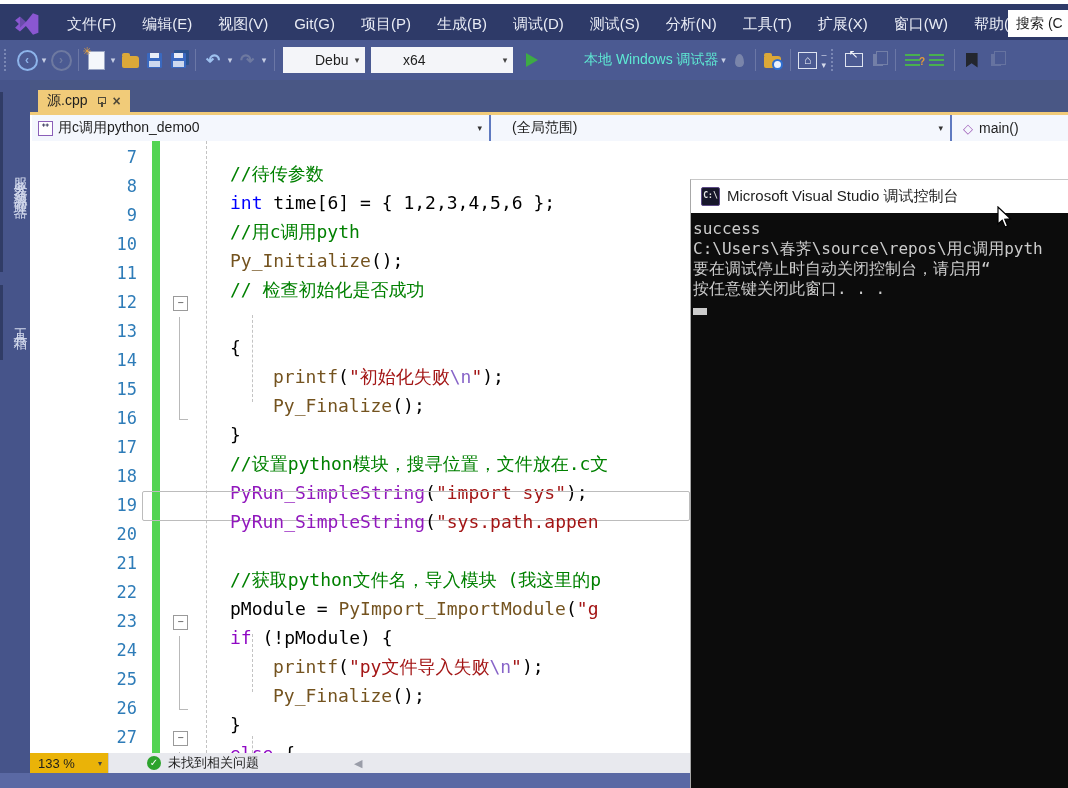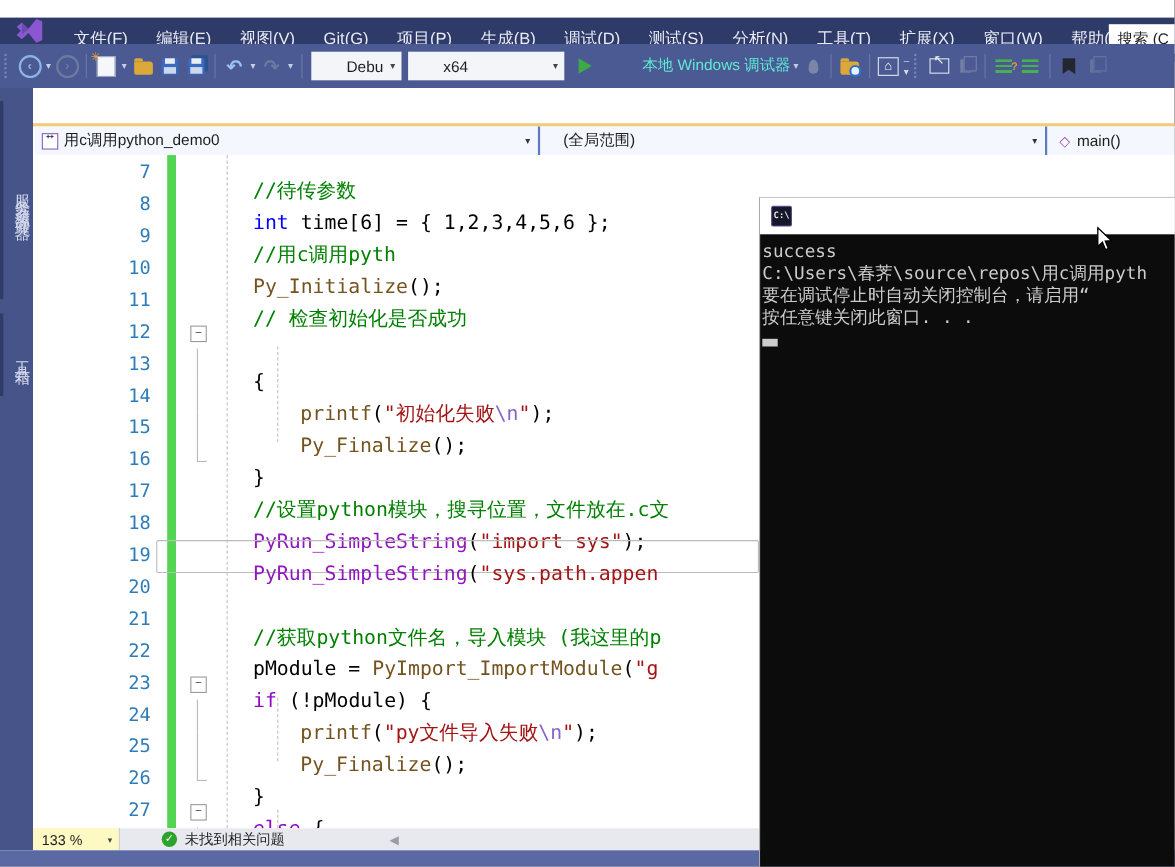--- a/index.html
+++ b/index.html
@@ -1,19 +1,19 @@
 <!DOCTYPE html>
 <html><head>
 <meta charset="utf-8">
 <style>
   html,body{margin:0;padding:0;background:#222;}
   .root{position:relative;width:1068px;height:788px;overflow:hidden;
         font-family:"Liberation Sans",sans-serif;background:#fff;-webkit-font-smoothing:antialiased;}
   
-  .menubar{position:absolute;left:0;top:16px;width:1068px;height:40px;background:#2e3a68;display:flex;align-items:flex-start;}
+  .menubar{position:absolute;left:0;top:4px;width:1068px;height:40px;background:#2e3a68;display:flex;align-items:center;}
   .vslogo{width:26px;height:24px;margin:0 14px 0 14px;flex:0 0 auto;}
   .menu-items{display:flex;align-items:center;height:100%;}
   .menu-item{color:#e9ecf5;font-size:15px;padding:0 13px;line-height:40px;white-space:nowrap;cursor:default;}
   .searchbox{position:absolute;left:1008px;top:6px;width:110px;height:27px;background:#fff;
              color:#1e1e1e;font-size:14px;line-height:27px;padding-left:8px;overflow:hidden;white-space:nowrap;}
   
   .toolbar{position:absolute;left:0;top:40px;width:1068px;height:40px;background:#4b5a92;display:flex;align-items:center;}
   .tb-grip{width:4px;height:22px;border-left:2px dotted #7a87b4;margin:0 5px 0 4px;}
   .tb-sep{width:1px;height:22px;background:#6b77a6;margin:0 5px;}
   .tbi{display:inline-flex;align-items:center;justify-content:center;width:22px;height:24px;margin:0 1px;font-size:15px;}
@@ -82,21 +82,21 @@
            color:#555;font:10px/11px "DejaVu Sans Mono",monospace;text-align:center;}
   .fline-v{position:absolute;left:149px;top:0;width:1px;height:29px;background:#b9b9b9;}
   .fline-L{position:absolute;left:149px;top:0;width:8px;height:15px;border-left:1px solid #b9b9b9;border-bottom:1px solid #b9b9b9;}
   .codetext{position:absolute;top:16px;white-space:pre;font:18px/29px "DejaVu Sans Mono",monospace;color:#000;}
   .curline{position:absolute;left:112px;width:546px;height:28px;border:1px solid #bcbcbc;border-radius:2px;}
   .guide{position:absolute;width:0;border-left:1px dashed #c3c3c3;}
   .sg-c{color:#008000;} .sg-k{color:#0000ff;} .sg-ck{color:#8f08c4;} .sg-m{color:#9118bd;}
   .sg-fn{color:#74531f;} .sg-s{color:#a31515;} .sg-e{color:#8764c8;} .sg-t{color:#000;}
   
   .edstatus{position:absolute;left:30px;top:753px;width:1038px;height:20px;background:#e8e9ee;display:flex;align-items:center;}
-  .zoombox{width:78px;height:20px;background:#fef9c3;border-right:1px solid #c9cbd4;display:flex;align-items:center;color:#1e1e1e;font-size:13px;}
+  .zoombox{width:78px;height:20px;background:#eab308;border-right:1px solid #c9cbd4;display:flex;align-items:center;color:#1e1e1e;font-size:13px;}
   .zoombox .zv{flex:1;padding-left:8px;}
   .zoombox .za{font-size:8px;color:#444;padding-right:6px;}
   .health{display:flex;align-items:center;margin-left:38px;color:#1e1e1e;font-size:13px;}
   .chk{width:14px;height:14px;border-radius:50%;background:#2da32d;color:#fff;font-size:10px;line-height:14px;text-align:center;margin-right:7px;}
   .hsb-arrow{color:#9a9da8;font-size:11px;margin-left:95px;}
   
   .bottombar{position:absolute;left:0;top:773px;width:1068px;height:15px;background:#5a69a4;}
   
   .console{position:absolute;left:690px;top:179px;width:390px;height:609px;border-left:1px solid #a8a8a8;border-top:1px solid #c8c8c8;z-index:50;}
   .con-title{height:33px;background:#fff;display:flex;align-items:center;}
@@ -212,20 +212,27 @@
     <span class="tbi">
         <span class="ic-copy" style="opacity:.4"></span>
       </span>
   </div>
 
   <div class="sidebar">
     <div class="side-tab" style="top:12px;height:180px;">服务器资源管理器</div>
     <div class="side-tab" style="top:205px;height:75px;">工具箱</div>
   </div>
 
+  <div class="tabwell">
+    <div class="doc-tab">
+      <span>源.cpp</span>
+      <span class="pin"></span>
+      <span class="tab-close">×</span>
+    </div>
+  </div>
   <div class="yellowline"></div>
 
   <div class="navbar">
     <div class="nav-sec" style="width:456px;">
       <span class="projicon">⁺⁺</span>
       <span>用c调用python_demo0</span>
       <span class="grow"></span>
         <span class="nav-arr">▾</span>
     </div>
     <div class="nav-div"></div>
@@ -361,20 +368,21 @@
       <span>未找到相关问题</span>
     </div>
     <span class="hsb-arrow">◀</span>
   </div>
 
   <div class="bottombar"></div>
 
   <div class="console">
     <div class="con-title">
       <span class="con-ico">C:\</span>
+      <span class="con-title-text">Microsoft Visual Studio 调试控制台</span>
     </div>
     <div class="con-body">
       <div id="console-lines">
           <div class="con-line">success</div>
           <div class="con-line">C:\Users\春荠\source\repos\用c调用pyth</div>
           <div class="con-line">要在调试停止时自动关闭控制台，请启用“</div>
           <div class="con-line">按任意键关闭此窗口. . .</div>
         </div>
       <div class="con-cursor"></div>
     </div>

